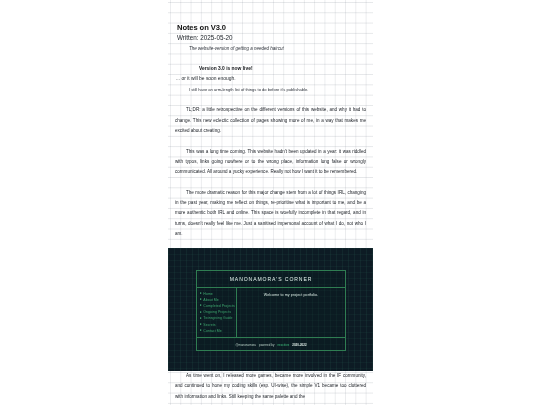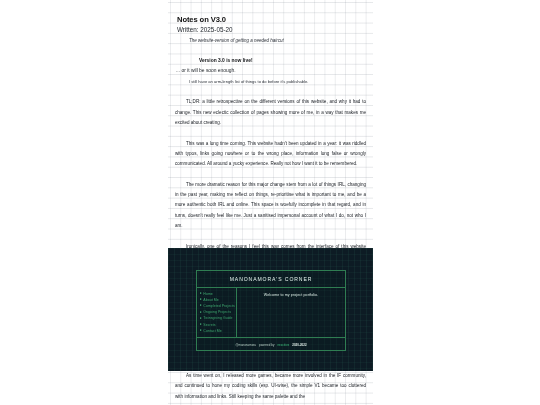--- a/index.html
+++ b/index.html
@@ -21,21 +21,21 @@
     background: #ffffff;
   }
   
   #article {
     position: absolute;
     left: 168px;
     top: 0;
     width: 205px;
     height: 405px;
     box-sizing: border-box;
-    padding: 15px 7px 0 7px;
+    padding: 23px 7px 0 7px;
     background-color: #ffffff;
     background-image:
       linear-gradient(to bottom, rgba(60,70,90,0.13) 1px, transparent 1px),
       linear-gradient(to right, rgba(60,70,90,0.10) 1px, transparent 1px);
     background-size: 100% 10.3px, 10.3px 100%;
     background-position: 0 2px, 2px 0;
     overflow: hidden;
   }
   .post-title {
     font-size: 7.6px;

